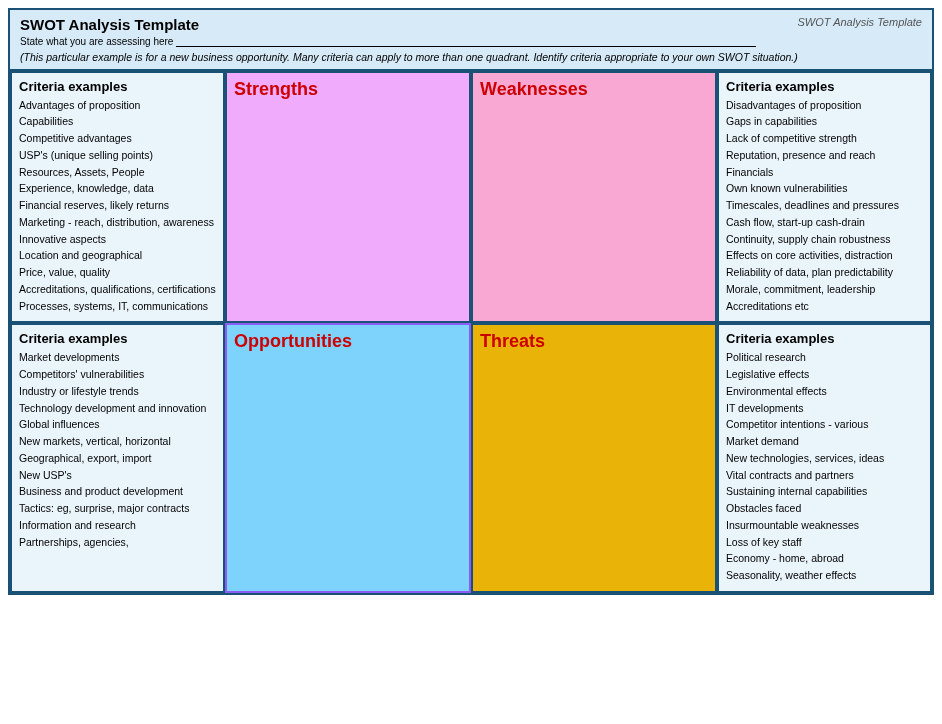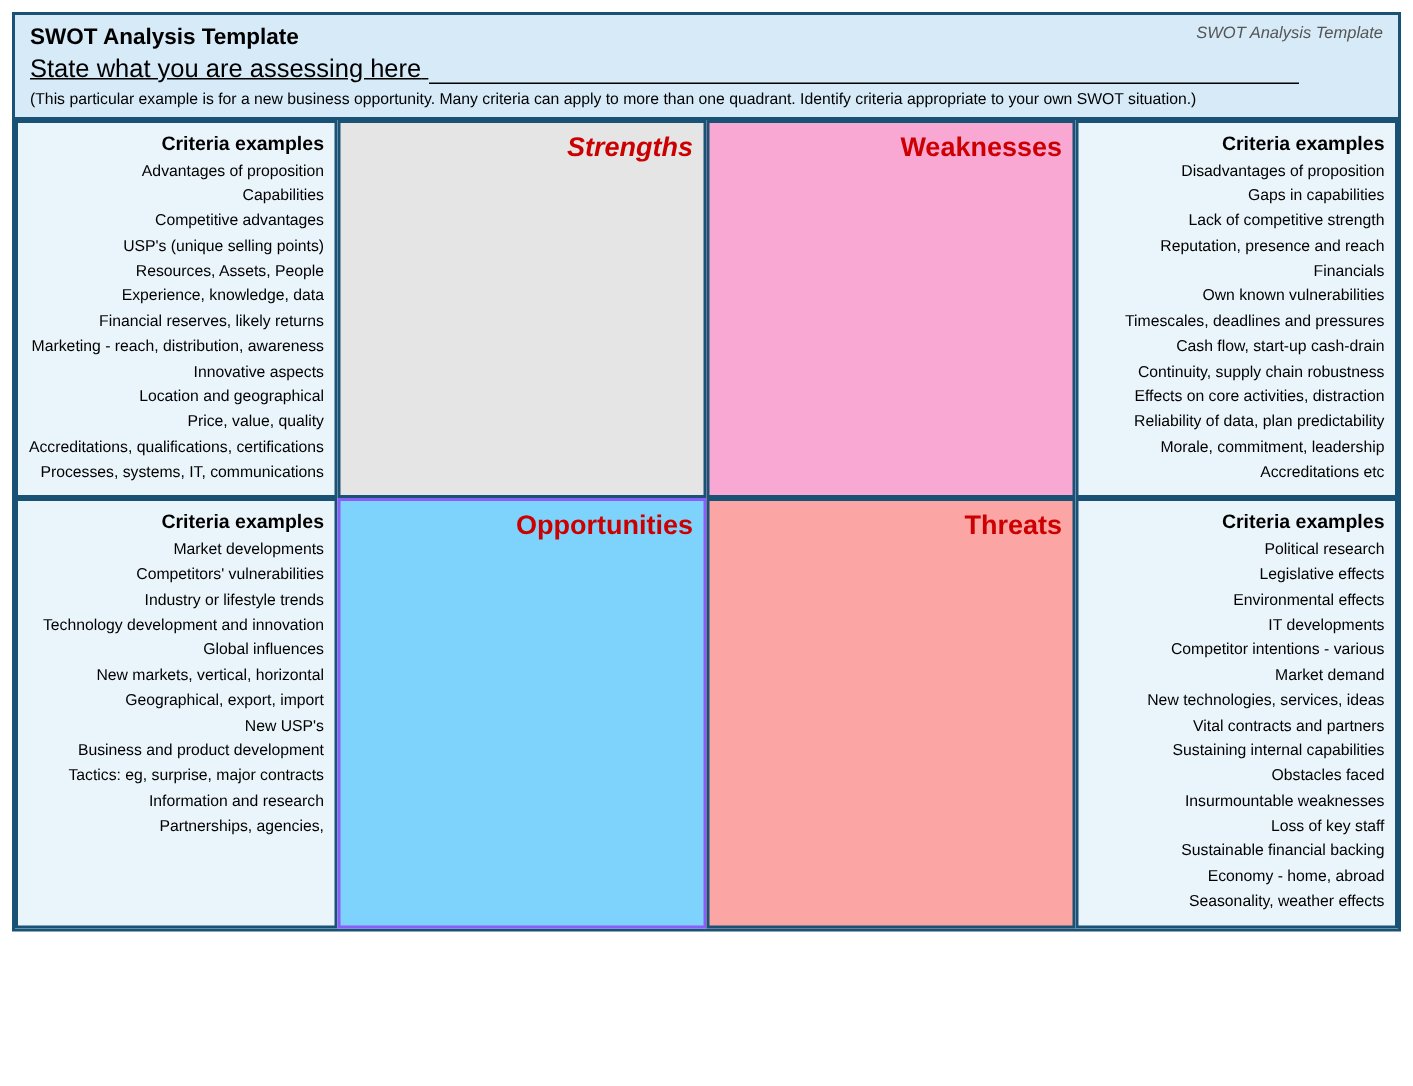--- a/index.html
+++ b/index.html
@@ -28,79 +28,77 @@
     }
     .header-watermark {
       position: absolute;
       top: 6px;
       right: 10px;
       font-style: italic;
       font-size: 11px;
       color: #555;
     }
     .header-line1 {
-      font-size: 17px;
+      font-size: 10px;
       color: #000;
       margin-top: 2px;
-      text-decoration: underline;
     }
     .header-line1 span.underline-area {
       display: inline-block;
       border-bottom: 1px solid #000;
       width: 580px;
       vertical-align: bottom;
     }
     .header-italic {
+      font-style: italic;
       font-size: 10.5px;
       color: #000;
       margin-top: 3px;
       line-height: 1.4;
     }
     .grid-container {
       display: grid;
       grid-template-columns: 215px 1fr 1fr 215px;
       grid-template-rows: auto auto;
     }
     .cell {
       border: 1px solid #1a5276;
       padding: 6px 7px;
       vertical-align: top;
-      text-align: right;
     }
     .cell-criteria-top-left {
       background: #eaf4fb;
       border: 2px solid #1a5276;
     }
     .cell-criteria-top-right {
       background: #eaf4fb;
       border: 2px solid #1a5276;
     }
     .cell-strengths {
-      background: #e5e5e5;
-      border: 2px solid #1a5276;
-      font-style: italic;
+      background: #f0abfc;
+      border: 2px solid #1a5276;
     }
     .cell-weaknesses {
       background: #f9a8d4;
       border: 2px solid #1a5276;
     }
     .cell-criteria-bot-left {
       background: #eaf4fb;
       border: 2px solid #1a5276;
     }
     .cell-criteria-bot-right {
       background: #eaf4fb;
       border: 2px solid #1a5276;
     }
     .cell-opportunities {
       background: #7dd3fc;
       border: 2px solid #8b5cf6;
     }
     .cell-threats {
-      background: #fca5a5;
+      background: #eab308;
       border: 2px solid #1a5276;
     }
     .cell-heading {
       font-size: 13px;
       font-weight: bold;
       color: #000;
       margin-bottom: 4px;
     }
     .cell-heading-red {
       font-size: 18px;
@@ -214,20 +212,19 @@
           <div>Environmental effects</div>
           <div>IT developments</div>
           <div>Competitor intentions - various</div>
           <div>Market demand</div>
           <div>New technologies, services, ideas</div>
           <div>Vital contracts and partners</div>
           <div>Sustaining internal capabilities</div>
           <div>Obstacles faced</div>
           <div>Insurmountable weaknesses</div>
           <div>Loss of key staff</div>
-          <div>Sustainable financial backing</div>
           <div>Economy - home, abroad</div>
           <div>Seasonality, weather effects</div>
         </div>
     </div>
 
   </div>
 </div>
 
 </body></html>

